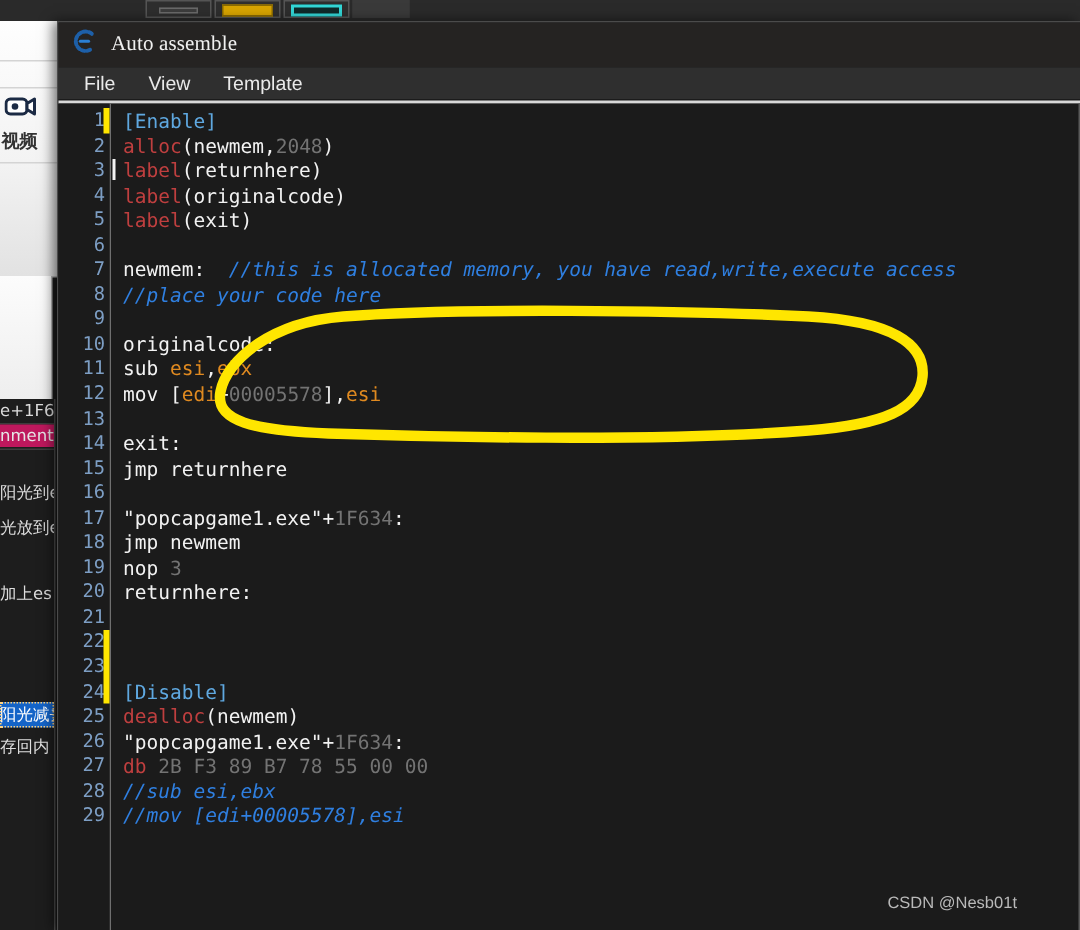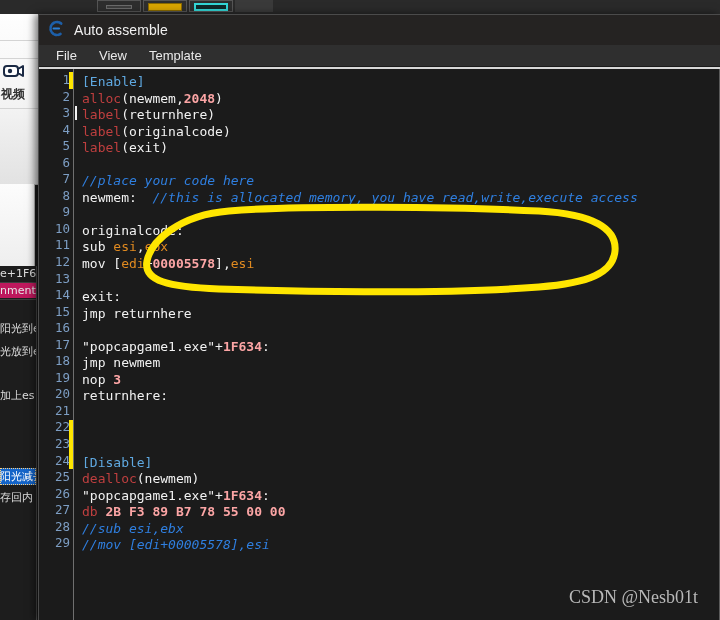--- a/index.html
+++ b/index.html
@@ -73,21 +73,21 @@
     box-sizing:border-box;
     display:flex;flex-direction:column;
     box-shadow:-3px 0 8px rgba(0,0,0,.55);
   }
   .ce-titlebar{
     height:30px;flex:0 0 30px;background:#252322;
     display:flex;align-items:center;gap:9px;padding-left:9px;
     box-sizing:border-box;
   }
   .ce-title-text{
-    font-size:14px;color:#f0f0f0;font-family:Liberation Sans, sans-serif;
+    font-size:14px;color:#f0f0f0;font-family:Liberation Serif, serif;
     letter-spacing:.1px;
   }
   .ce-menubar{
     height:22px;flex:0 0 22px;background:#2f2f2f;
     display:flex;align-items:center;gap:0px;padding-left:6px;
     box-sizing:border-box;border-bottom:1px solid #1b1b1b;
   }
   .ce-menu-item{
     font-size:13px;color:#eaeaea;padding:2px 11px;cursor:default;
     font-family:"Liberation Sans",sans-serif;
@@ -126,31 +126,31 @@
     position:relative;overflow:hidden;
   }
   .ce-code-line{
     height:16.55px;white-space:pre;
     font-family:"DejaVu Sans Mono","Liberation Mono",monospace;
     font-size:13px;letter-spacing:0px;
   }
   .tok-plain{color:#f2f2f2;}
   .tok-kw{color:#bf3f3f;}          
   .tok-sec{color:#5fa8e0;}         
-  .tok-num{color:#fca5a5;font-weight:bold;}         
+  .tok-num{color:#737373;}         
   .tok-reg{color:#e08a20;}         
   .tok-cmt{color:#2f7fe0;font-style:italic;}
 
   .ce-annotation{
     position:absolute;left:0;top:0;pointer-events:none;
   }
   .ce-watermark{
-    position:absolute;right:22px;bottom:12px;
-    font-size:18px;color:#b9b9b9;
-    font-family:Liberation Serif, serif;
+    position:absolute;right:42px;bottom:12px;
+    font-size:11px;color:#b9b9b9;
+    font-family:Liberation Sans, sans-serif;
   }
   .ce-right-border{
     position:absolute;right:0;top:0;bottom:0;width:1px;background:#5a5a5a;
   }
 </style>
 </head>
 <body>
 
 <div id="bg-root">
 
@@ -248,22 +248,22 @@
           <div class="ce-changebar" style="top: 350.55px; height: 49.65px;"></div>
         </div>
       <div class="ce-gutter-divider"></div>
       <div class="ce-code" id="code">
           <div class="ce-code-line"><span class="tok-sec">[Enable]</span></div>
           <div class="ce-code-line"><span class="tok-kw">alloc</span><span class="tok-plain">(newmem,</span><span class="tok-num">2048</span><span class="tok-plain">)</span></div>
           <div class="ce-code-line"><span class="tok-kw">label</span><span class="tok-plain">(returnhere)</span></div>
           <div class="ce-code-line"><span class="tok-kw">label</span><span class="tok-plain">(originalcode)</span></div>
           <div class="ce-code-line"><span class="tok-kw">label</span><span class="tok-plain">(exit)</span></div>
           <div class="ce-code-line">&nbsp;</div>
+          <div class="ce-code-line"><span class="tok-plain">newmem:  </span><span class="tok-cmt">//this is allocated memory, you have read,write,execute access</span></div>
           <div class="ce-code-line"><span class="tok-cmt">//place your code here</span></div>
-          <div class="ce-code-line"><span class="tok-plain">newmem:  </span><span class="tok-cmt">//this is allocated memory, you have read,write,execute access</span></div>
           <div class="ce-code-line">&nbsp;</div>
           <div class="ce-code-line"><span class="tok-plain">originalcode:</span></div>
           <div class="ce-code-line"><span class="tok-plain">sub </span><span class="tok-reg">esi</span><span class="tok-plain">,</span><span class="tok-reg">ebx</span></div>
           <div class="ce-code-line"><span class="tok-plain">mov [</span><span class="tok-reg">edi</span><span class="tok-plain">+</span><span class="tok-num">00005578</span><span class="tok-plain">],</span><span class="tok-reg">esi</span></div>
           <div class="ce-code-line">&nbsp;</div>
           <div class="ce-code-line"><span class="tok-plain">exit:</span></div>
           <div class="ce-code-line"><span class="tok-plain">jmp returnhere</span></div>
           <div class="ce-code-line">&nbsp;</div>
           <div class="ce-code-line"><span class="tok-plain">"popcapgame1.exe"+</span><span class="tok-num">1F634</span><span class="tok-plain">:</span></div>
           <div class="ce-code-line"><span class="tok-plain">jmp newmem</span></div>

